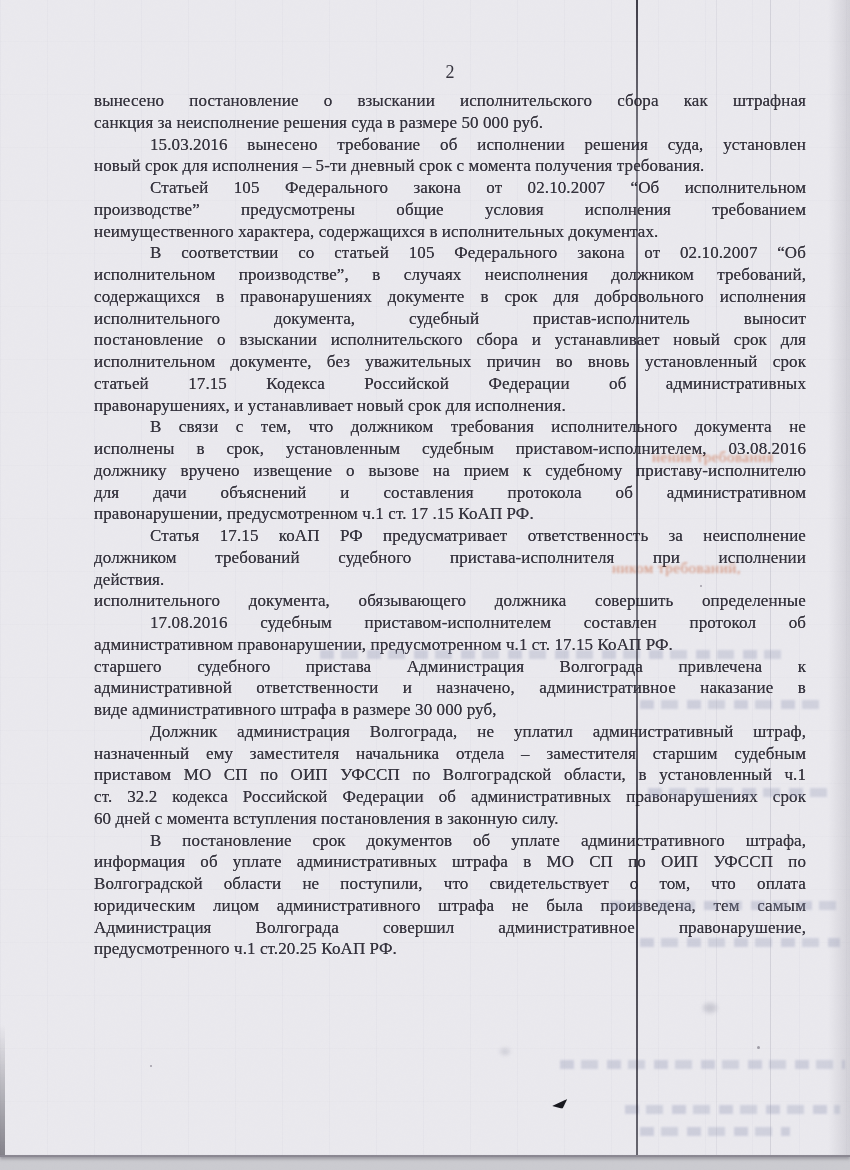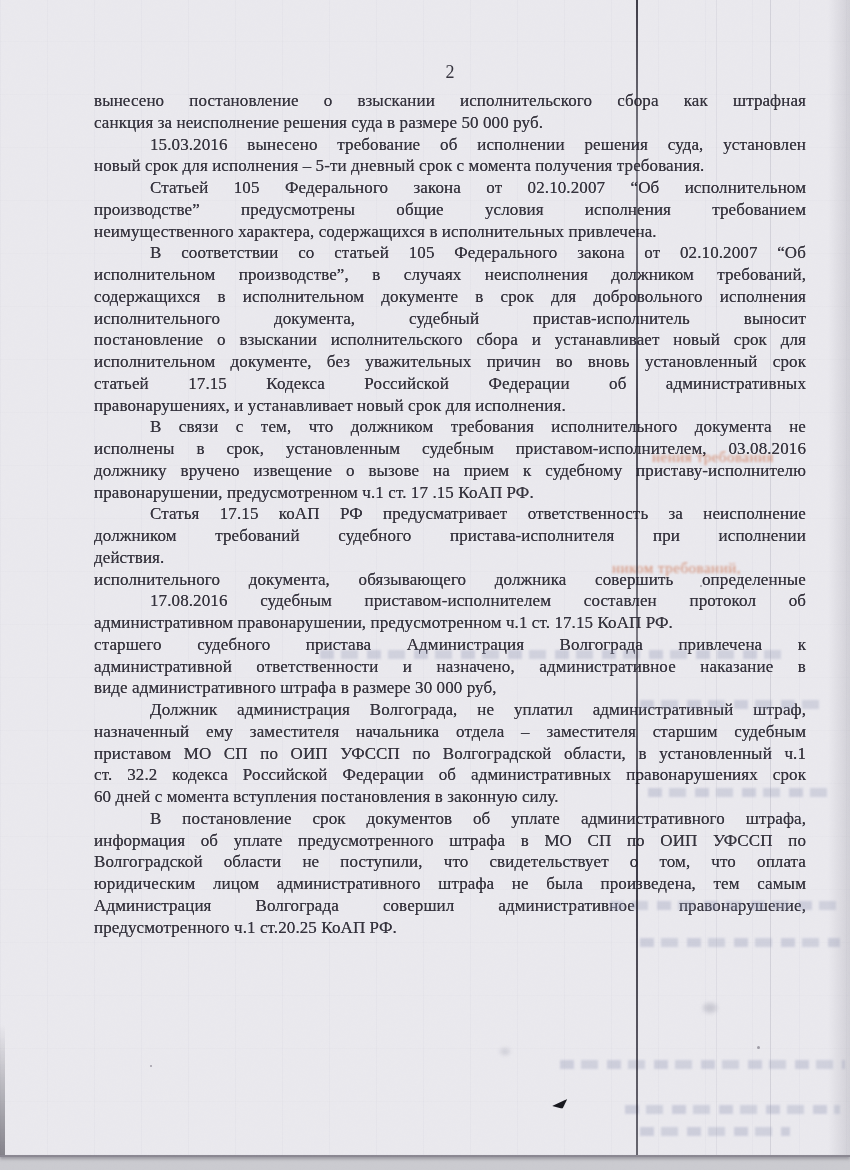--- a/index.html
+++ b/index.html
@@ -90,49 +90,50 @@
 
   <div class="page-number">2</div>
 
   <div class="text-block" id="text-block">
       <div class="line jfull">вынесено постановление о взыскании исполнительского сбора как штрафная</div>
       <div class="line jlast">санкция за неисполнение решения суда в размере 50 000 руб.</div>
       <div class="line jfull ind">15.03.2016 вынесено требование об исполнении решения суда, установлен</div>
       <div class="line jlast">новый срок для исполнения – 5-ти дневный срок с момента получения требования.</div>
       <div class="line jfull ind">Статьей 105 Федерального закона от 02.10.2007 “Об исполнительном</div>
       <div class="line jfull">производстве” предусмотрены общие условия исполнения требованием</div>
-      <div class="line jlast">неимущественного характера, содержащихся в исполнительных привлечена.</div>
+      <div class="line jlast">неимущественного характера, содержащихся в исполнительных документах.</div>
       <div class="line jfull ind">В соответствии со статьей 105 Федерального закона от 02.10.2007 “Об</div>
       <div class="line jfull">исполнительном производстве”, в случаях неисполнения должником требований,</div>
-      <div class="line jfull">содержащихся в исполнительном документе в срок для добровольного исполнения</div>
+      <div class="line jfull">содержащихся в правонарушениях документе в срок для добровольного исполнения</div>
       <div class="line jfull">исполнительного документа, судебный пристав-исполнитель выносит</div>
       <div class="line jfull">постановление о взыскании исполнительского сбора и устанавливает новый срок для</div>
       <div class="line jfull">исполнительном документе, без уважительных причин во вновь установленный срок</div>
       <div class="line jfull">статьей 17.15 Кодекса Российской Федерации об административных</div>
       <div class="line jlast">правонарушениях, и устанавливает новый срок для исполнения.</div>
       <div class="line jfull ind">В связи с тем, что должником требования исполнительного документа не</div>
       <div class="line jfull">исполнены в срок, установленным судебным приставом-исполнителем, 03.08.2016</div>
       <div class="line jfull">должнику вручено извещение о вызове на прием к судебному приставу-исполнителю</div>
+      <div class="line jfull">для дачи объяснений и составления протокола об административном</div>
       <div class="line jlast">правонарушении, предусмотренном ч.1 ст. 17 .15 КоАП РФ.</div>
       <div class="line jfull ind">Статья 17.15 коАП РФ предусматривает ответственность за неисполнение</div>
       <div class="line jfull">должником требований судебного пристава-исполнителя при исполнении</div>
       <div class="line jlast">действия.</div>
       <div class="line jfull">исполнительного документа, обязывающего должника совершить определенные</div>
       <div class="line jfull ind">17.08.2016 судебным приставом-исполнителем составлен протокол об</div>
       <div class="line jlast">административном правонарушении, предусмотренном ч.1 ст. 17.15 КоАП РФ.</div>
       <div class="line jfull">старшего судебного пристава Администрация Волгограда привлечена к</div>
       <div class="line jfull">административной ответственности и назначено, административное наказание в</div>
       <div class="line jlast">виде административного штрафа в размере 30 000 руб,</div>
       <div class="line jfull ind">Должник администрация Волгограда, не уплатил административный штраф,</div>
       <div class="line jfull">назначенный ему заместителя начальника отдела – заместителя старшим судебным</div>
       <div class="line jfull">приставом МО СП по ОИП УФССП по Волгоградской области, в установленный ч.1</div>
       <div class="line jfull">ст. 32.2 кодекса Российской Федерации об административных правонарушениях срок</div>
       <div class="line jlast">60 дней с момента вступления постановления в законную силу.</div>
       <div class="line jfull ind">В постановление срок документов об уплате административного штрафа,</div>
-      <div class="line jfull">информация об уплате предусмотренного штрафа в МО СП по ОИП УФССП по</div>
+      <div class="line jfull">информация об уплате административных штрафа в МО СП по ОИП УФССП по</div>
       <div class="line jfull">Волгоградской области не поступили, что свидетельствует о том, что оплата</div>
       <div class="line jfull">юридическим лицом административного штрафа не была произведена, тем самым</div>
       <div class="line jfull">Администрация Волгограда совершил административное правонарушение,</div>
       <div class="line jlast">предусмотренного ч.1 ст.20.25 КоАП РФ.</div>
     </div>
 
   <div id="ghost-layer">
       <div class="ghost-text" style="left: 652px; top: 449px;">нения требования</div>
       <div class="ghost-text" style="left: 612px; top: 560px;">ником требований,</div>
       <div class="ghost-mark" style="left: 320px; top: 650px; width: 470px;"></div>

